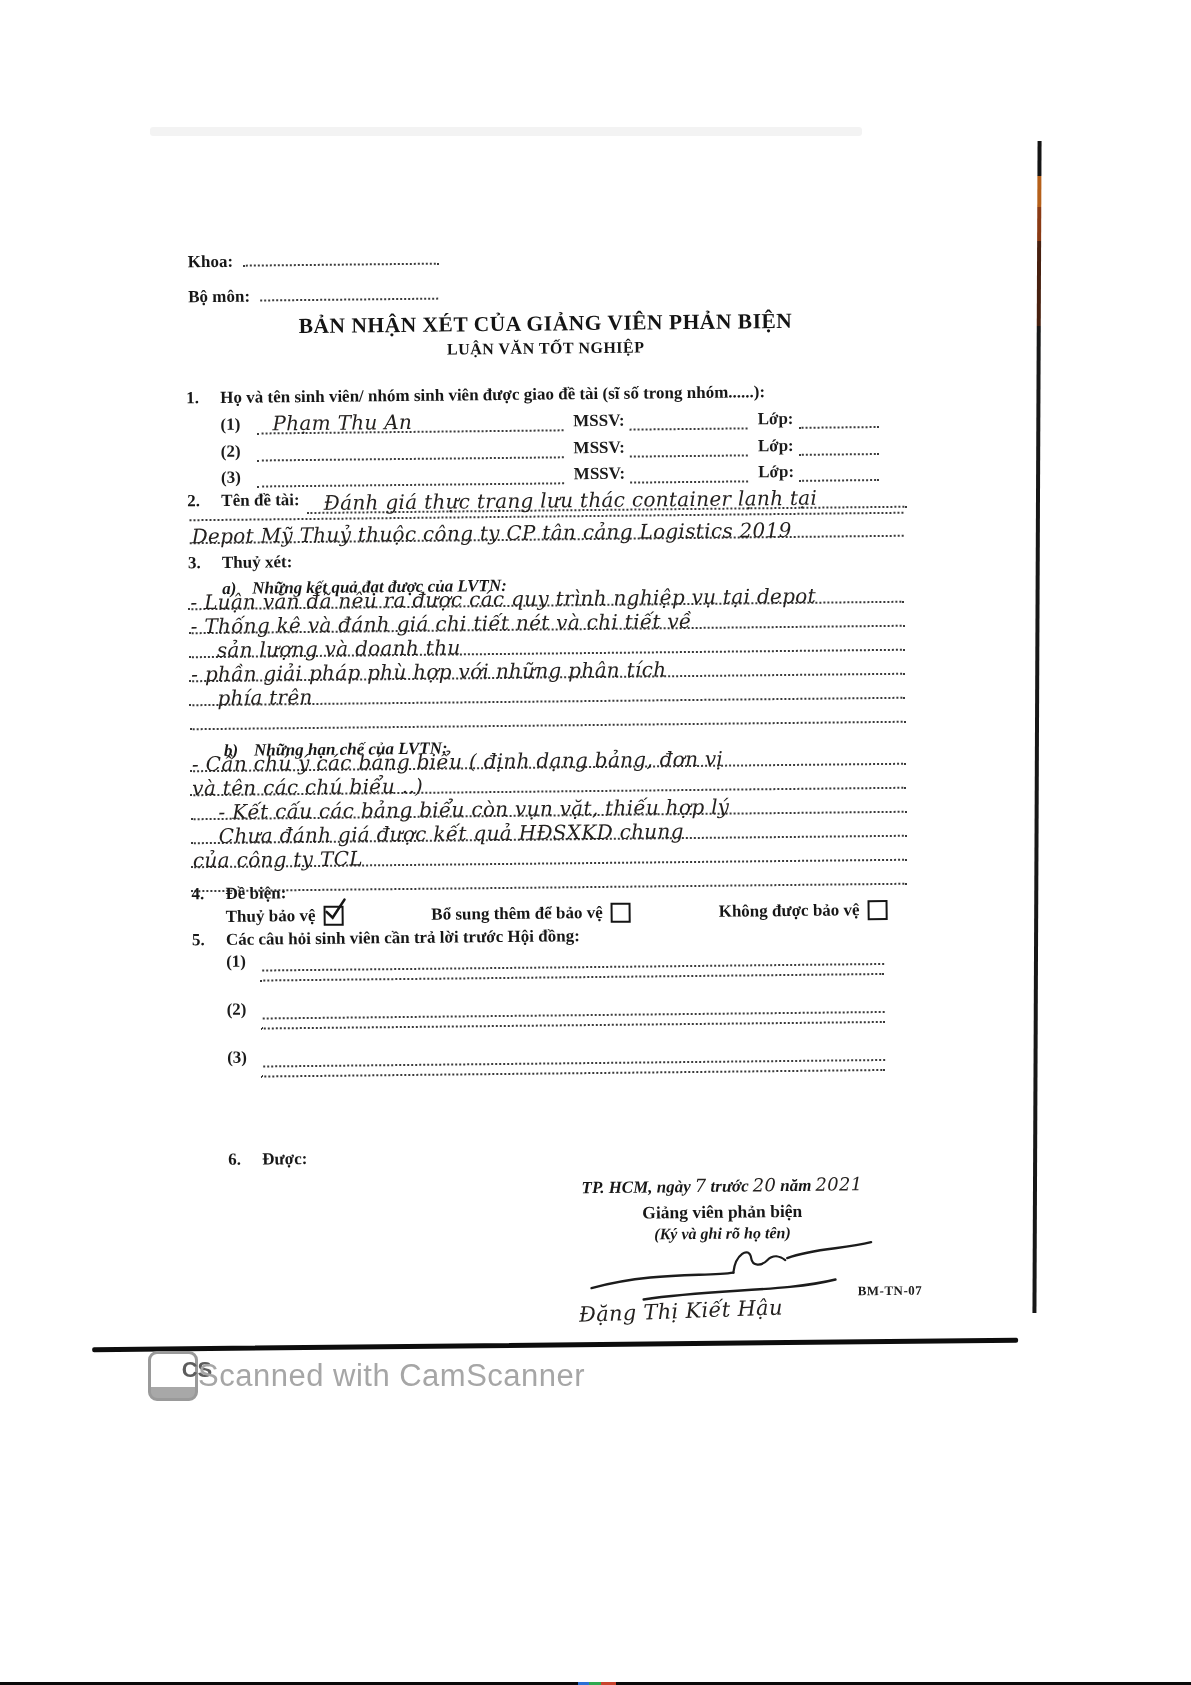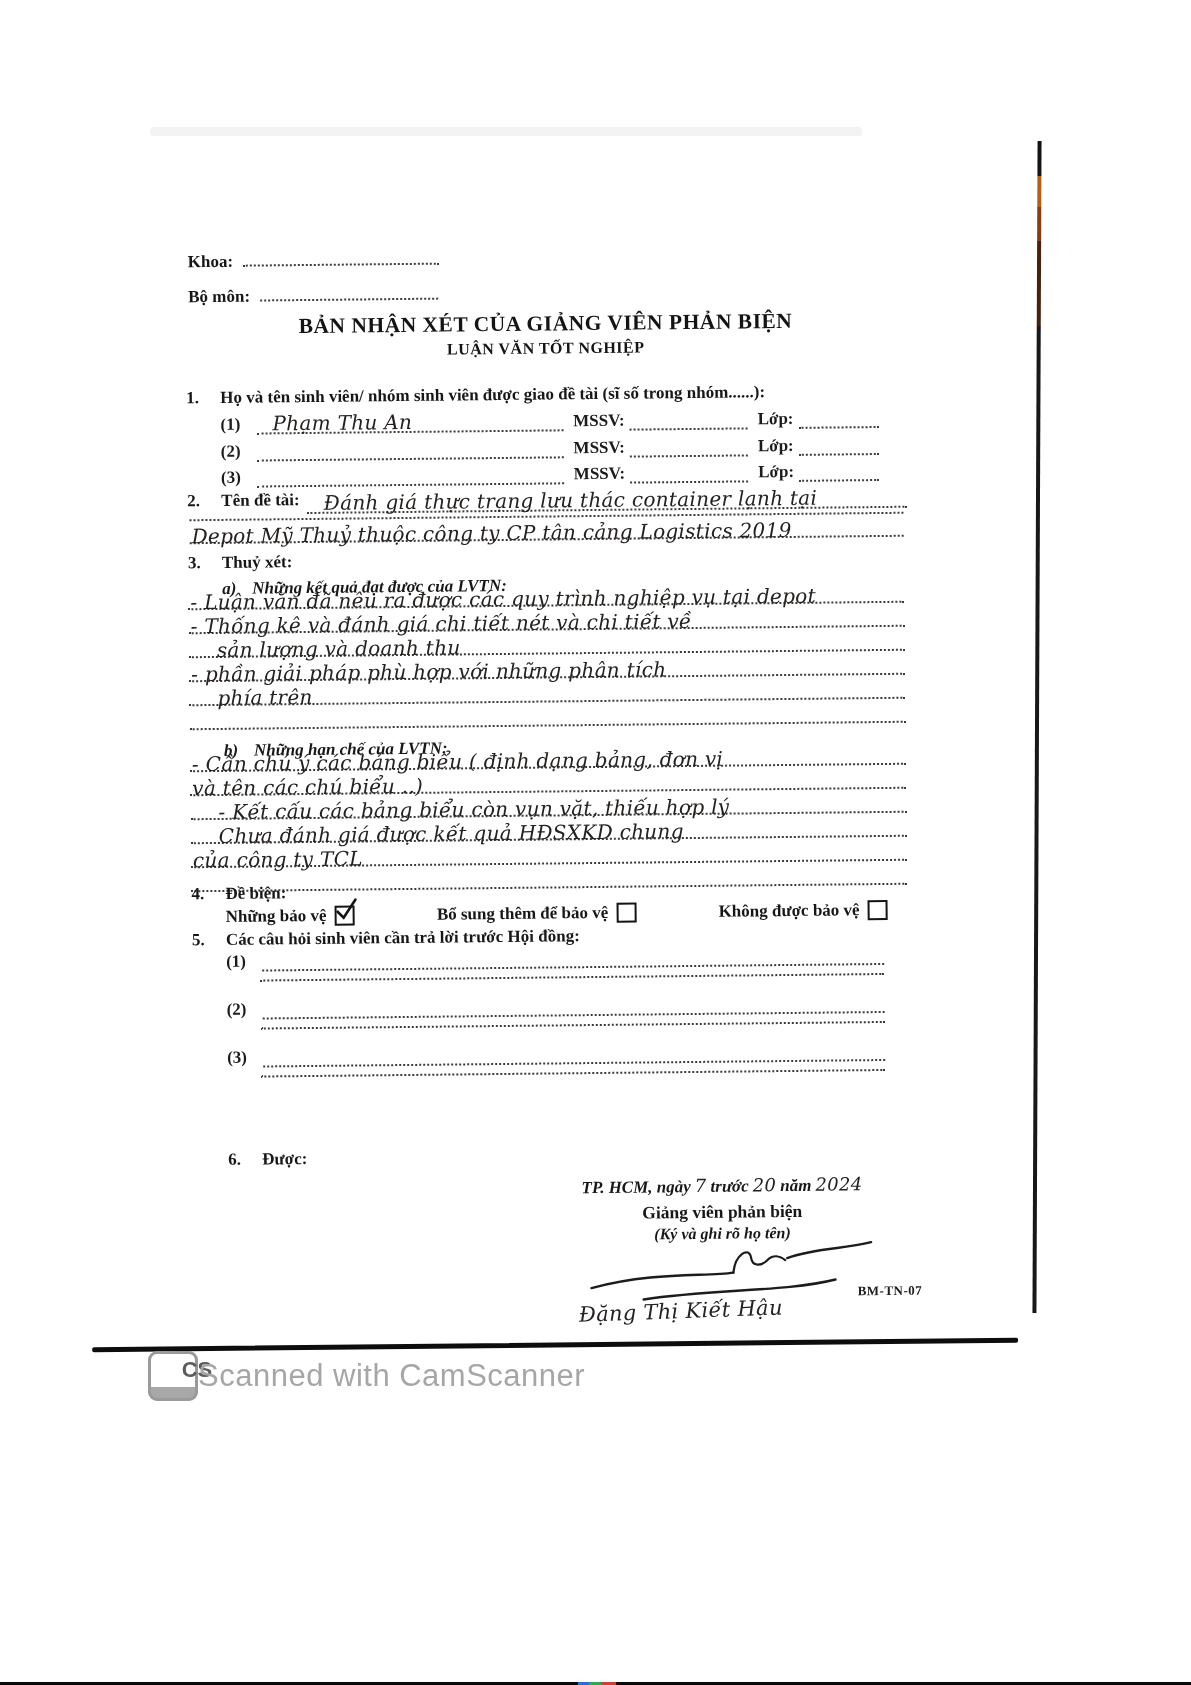--- a/index.html
+++ b/index.html
@@ -160,21 +160,21 @@
     <span class="hw">của công ty TCL</span>
     </div>
   <div class="wline" style="left:190px;top:860px;width:716px;"></div>
 
   <div class="abs" style="left:190px;top:880px;display:flex;">
     <span class="pr" style="width:34px;">4.</span>
     <span class="pr">Đề biện:</span>
   </div>
   <div class="abs" style="left:224px;top:903px;width:662px;display:flex;justify-content:space-between;">
     <span class="opt">
-      <span class="pr">Những bảo vệ</span>
+      <span class="pr">Thuỷ bảo vệ</span>
       <span class="box">
         <svg class="tick" width="24" height="26" viewBox="0 0 24 26">
           <path d="M3 15 L9 21 L21 3" fill="none" stroke="#161616" stroke-width="2.6" stroke-linecap="round"></path>
         </svg>
       </span>
     </span>
     <span class="opt">
       <span class="pr">Bổ sung thêm để bảo vệ</span>
       <span class="box"></span>
     </span>
@@ -212,21 +212,21 @@
     <span class="pr">Được:</span>
   </div>
 
   <div class="abs sigblock" style="left:545px;top:1176px;width:345px;">
     <div>
       <span class="pr-it">TP. HCM, ngày</span>
       <span class="hw hw-sm">7</span>
       <span class="pr-it">trước</span>
       <span class="hw hw-sm">20</span>
       <span class="pr-it">năm</span>
-      <span class="hw hw-sm">2024</span>
+      <span class="hw hw-sm">2021</span>
     </div>
     <div class="pr" style="margin-top:5px;font-size:17.5px;">Giảng viên phản biện</div>
     <div class="pr-it" style="margin-top:2px;font-size:16px;">(Ký và ghi rõ họ tên)</div>
   </div>
 
   <svg class="abs" style="left:578px;top:1238px;" width="300" height="70" viewBox="0 0 300 70">
     <path d="M8 50 C 70 34, 122 40, 150 36" fill="none" stroke="#1c1c1c" stroke-width="2.4" stroke-linecap="round"></path>
     <path d="M150 36 C 152 18, 166 9, 168 22 C 169 30, 178 30, 184 24 C 190 18, 197 20, 202 24" fill="none" stroke="#1c1c1c" stroke-width="2.2" stroke-linecap="round"></path>
     <path d="M204 22 C 232 12, 260 14, 288 7" fill="none" stroke="#1c1c1c" stroke-width="2.4" stroke-linecap="round"></path>
     <path d="M60 62 C 130 52, 202 56, 252 44" fill="none" stroke="#1c1c1c" stroke-width="2.4" stroke-linecap="round"></path>

